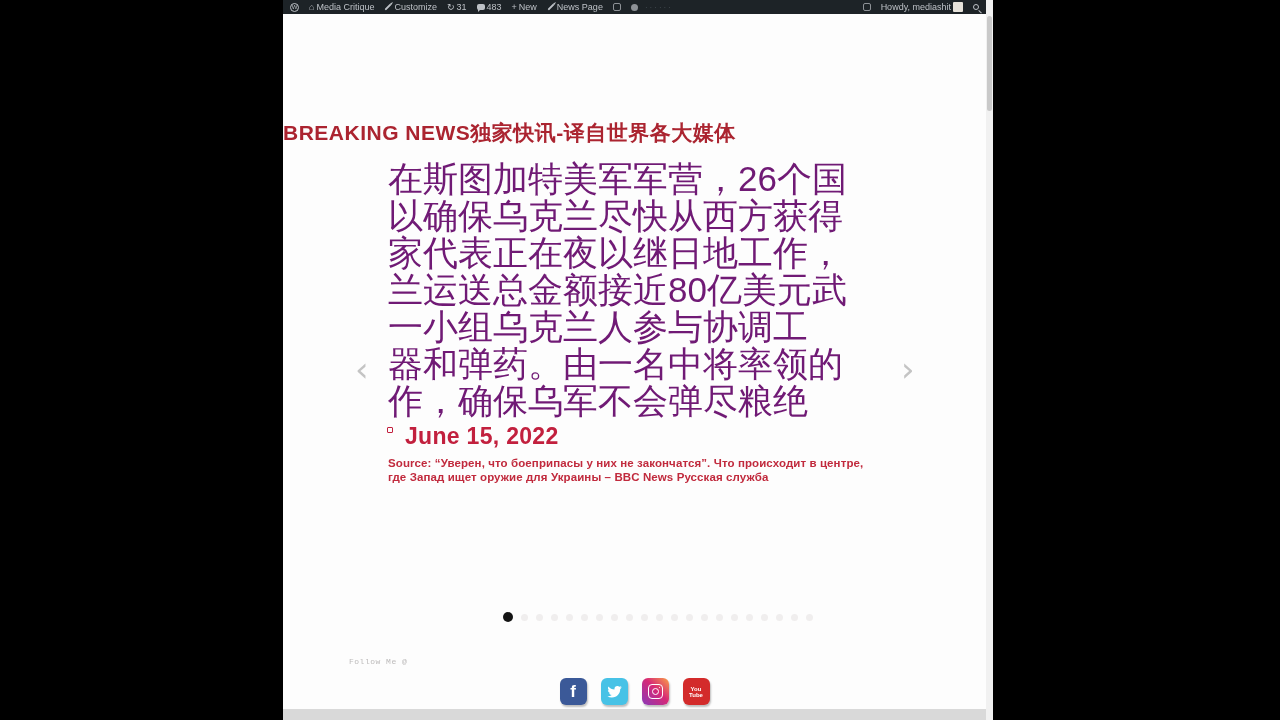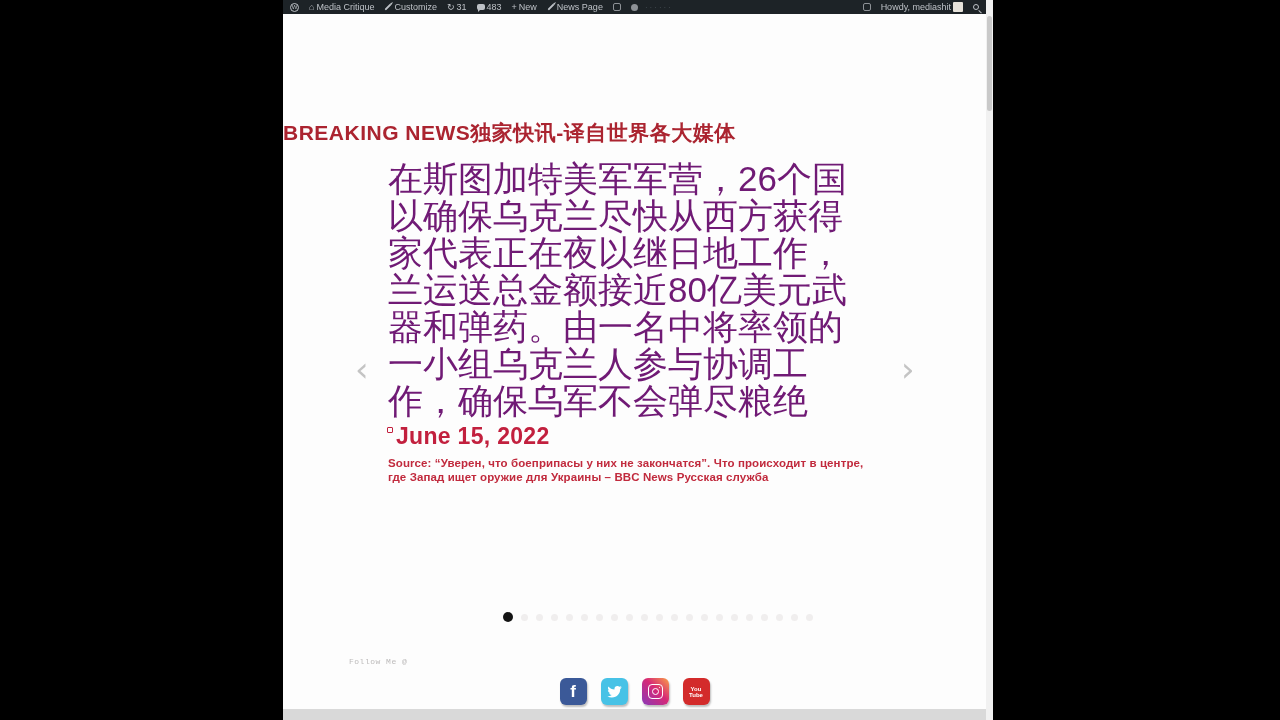--- a/index.html
+++ b/index.html
@@ -29,21 +29,21 @@
   .avatar{width:10px;height:10px;background:#e6e2da;border-radius:1px;}
   .search{width:6px;height:6px;border:1px solid #bdc1c6;border-radius:50%;position:relative;}
   .search:after{content:"";position:absolute;left:5px;top:5px;width:4px;height:1px;background:#bdc1c6;transform:rotate(45deg);transform-origin:0 0;}
   
   .heading{margin-top:119px;text-align:left;font-weight:bold;font-size:21px;letter-spacing:.5px;}
   .body-text{margin:13px 0 0 105px;width:505px;
              font-family:Liberation Sans, sans-serif;color:#701a75;
              font-size:35px;line-height:37px;letter-spacing:0;}
   .ru-line{margin:2px 0 0 105px;font-family:"Liberation Serif","DejaVu Serif",serif;
            font-size:31px;color:#111;}
-  .date-row{margin:4px 0 0 104px;display:flex;gap:3px;}
+  .date-row{margin:4px 0 0 104px;display:flex;gap:12px;}
   .cal{width:6px;height:6px;border:1px solid #c2203e;border-radius:1px;margin-top:4px;}
   .date{font-size:23px;font-weight:bold;letter-spacing:.3px;}
   .source{margin:6px 4px 0 105px;width:478px;font-size:11.5px;line-height:14px;font-weight:bold;letter-spacing:.1px;}
   
   .arrow{position:absolute;top:352px;font-size:34px;color:#c4c4c4;cursor:pointer;
          font-family:"DejaVu Sans",sans-serif;line-height:34px;}
   .arrow.prev{left:72px;}
   .arrow.next{left:618px;}
   .dots{position:absolute;left:220px;top:612px;display:flex;align-items:center;gap:8px;}
   .dot{width:7px;height:7px;border-radius:50%;background:#f0eeee;cursor:pointer;flex:none;}
@@ -117,22 +117,22 @@
       </div>
     </div>
 
     <div class="heading" style="color: rgb(171, 36, 48);">BREAKING NEWS独家快讯-译自世界各大媒体</div>
 
     <div class="body-text">
       <div>在斯图加特美军军营，26个国</div>
       <div>以确保乌克兰尽快从西方获得</div>
       <div>家代表正在夜以继日地工作，</div>
       <div>兰运送总金额接近80亿美元武</div>
+      <div>一小组乌克兰人参与协调工</div>
       <div>器和弹药。由一名中将率领的</div>
-      <div>一小组乌克兰人参与协调工</div>
       <div>作，确保乌军不会弹尽粮绝</div>
     </div>
 
 
     <div class="date-row">
       <span class="cal"></span>
       <span class="date" style="color: rgb(194, 32, 62);">June 15, 2022</span>
     </div>
 
     <div class="source" style="color: rgb(193, 42, 61);">Source: “Уверен, что боеприпасы у них не закончатся”. Что происходит в центре, где Запад ищет оружие для Украины – BBC News Русская служба</div>

